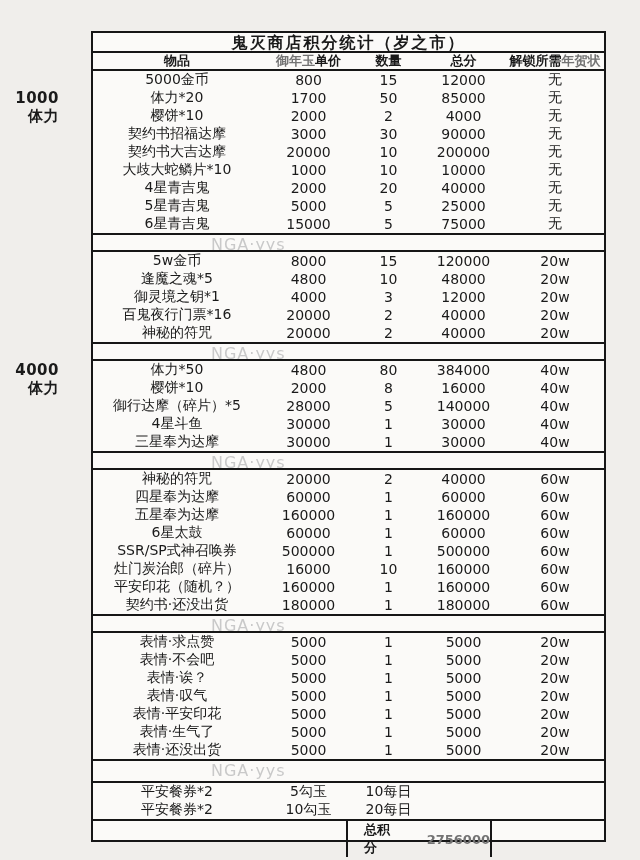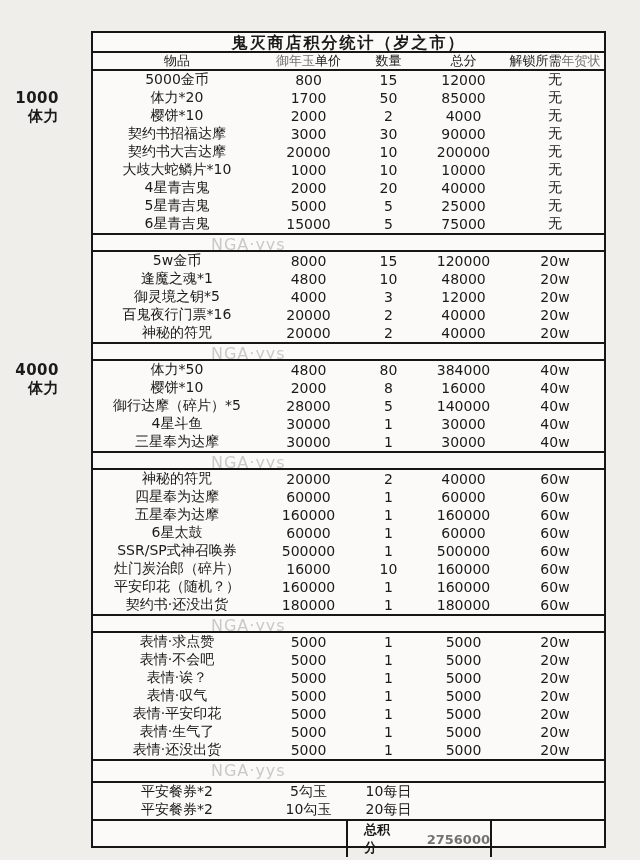--- a/index.html
+++ b/index.html
@@ -22,38 +22,38 @@
     height:20px; line-height:19px; text-align:center;
     font-size:16px; font-weight:700; letter-spacing:2px;
     border-bottom:2px solid #161616;
   }
   .grid-row {
     display:grid; grid-template-columns:168px 95px 65px 85px 1fr;
     align-items:center; text-align:center;
   }
   .header-row {
     height:18px; border-bottom:2px solid #161616;
-    font-size:13px; font-weight:400;
+    font-size:13px; font-weight:700;
   }
   .section .row { height:18px; font-size:14px; font-weight:400; }
   .cell { overflow:hidden; white-space:nowrap; }
   .gap {
     position:relative; height:19px;
     border-top:2px solid #161616; border-bottom:2px solid #161616;
     overflow:hidden;
   }
   .gap.tall { height:24px; }
   .watermark {
     position:absolute; left:118px; top:0;
     font-size:16px; font-weight:400; letter-spacing:1px;
     color:#c9c9c9;
   }
   .total-row {
     display:grid; grid-template-columns:253px 146px 1fr;
-    height:27px; border-top:2px solid #161616;
+    height:21px; border-top:2px solid #161616;
     font-size:13px; font-weight:700;
   }
   .total-mid {
     border-left:2px solid #161616; border-right:2px solid #161616;
     display:flex; align-items:center; padding-left:16px; gap:28px;
   }
   .red { color:#737373; }
 </style>
 </head>
 <body>
@@ -145,28 +145,28 @@
         </div>
         <div class="section">
           <div class="grid-row row">
             <div class="cell">5w金币</div>
             <div class="cell">8000</div>
             <div class="cell">15</div>
             <div class="cell">120000</div>
             <div class="cell">20w</div>
           </div>
           <div class="grid-row row">
-            <div class="cell">逢魔之魂*1</div>
+            <div class="cell">逢魔之魂*5</div>
             <div class="cell">4800</div>
             <div class="cell">10</div>
             <div class="cell">48000</div>
             <div class="cell">20w</div>
           </div>
           <div class="grid-row row">
-            <div class="cell">御灵境之钥*5</div>
+            <div class="cell">御灵境之钥*1</div>
             <div class="cell">4000</div>
             <div class="cell">3</div>
             <div class="cell">12000</div>
             <div class="cell">20w</div>
           </div>
           <div class="grid-row row">
             <div class="cell">百鬼夜行门票*16</div>
             <div class="cell">20000</div>
             <div class="cell">2</div>
             <div class="cell">40000</div>

